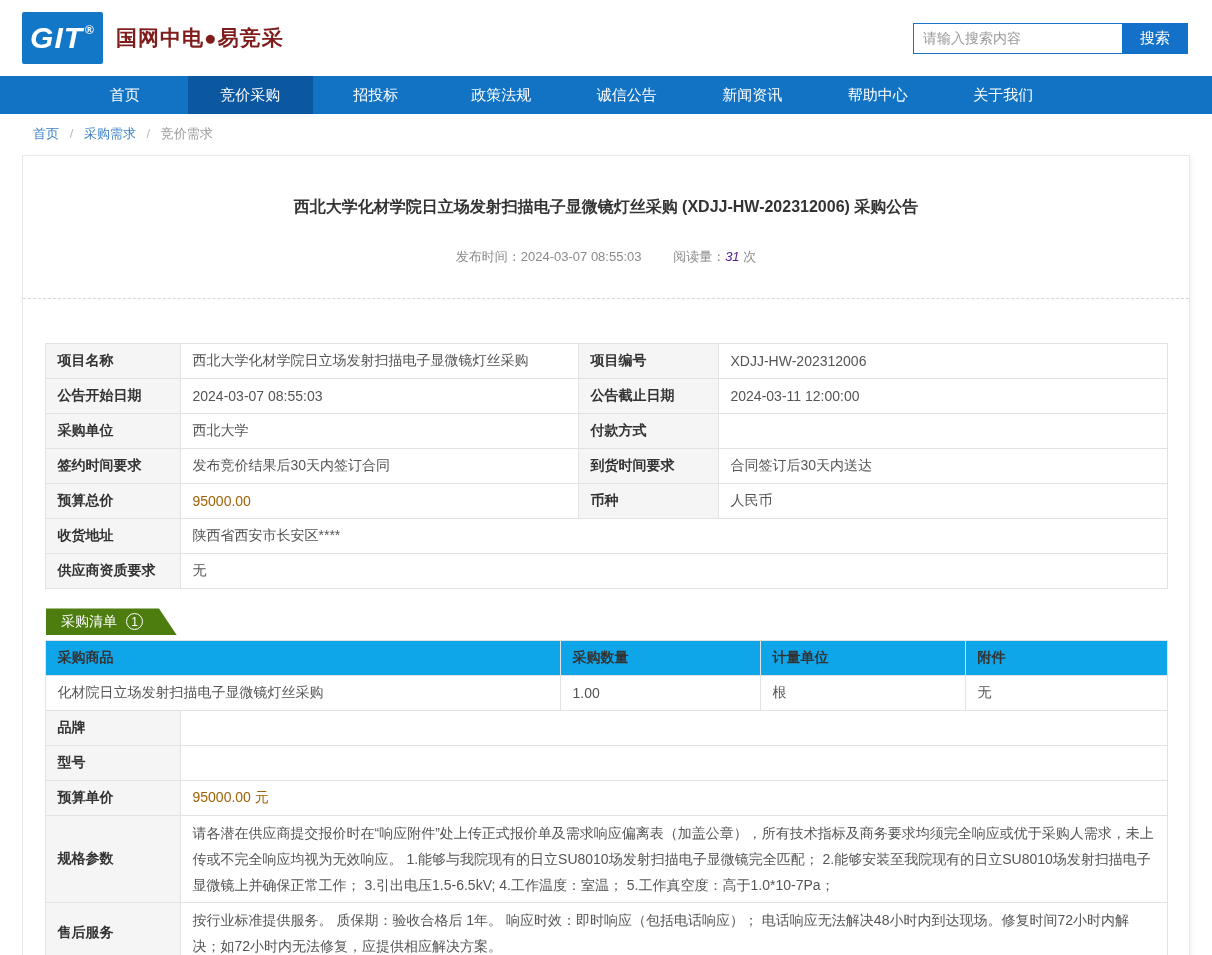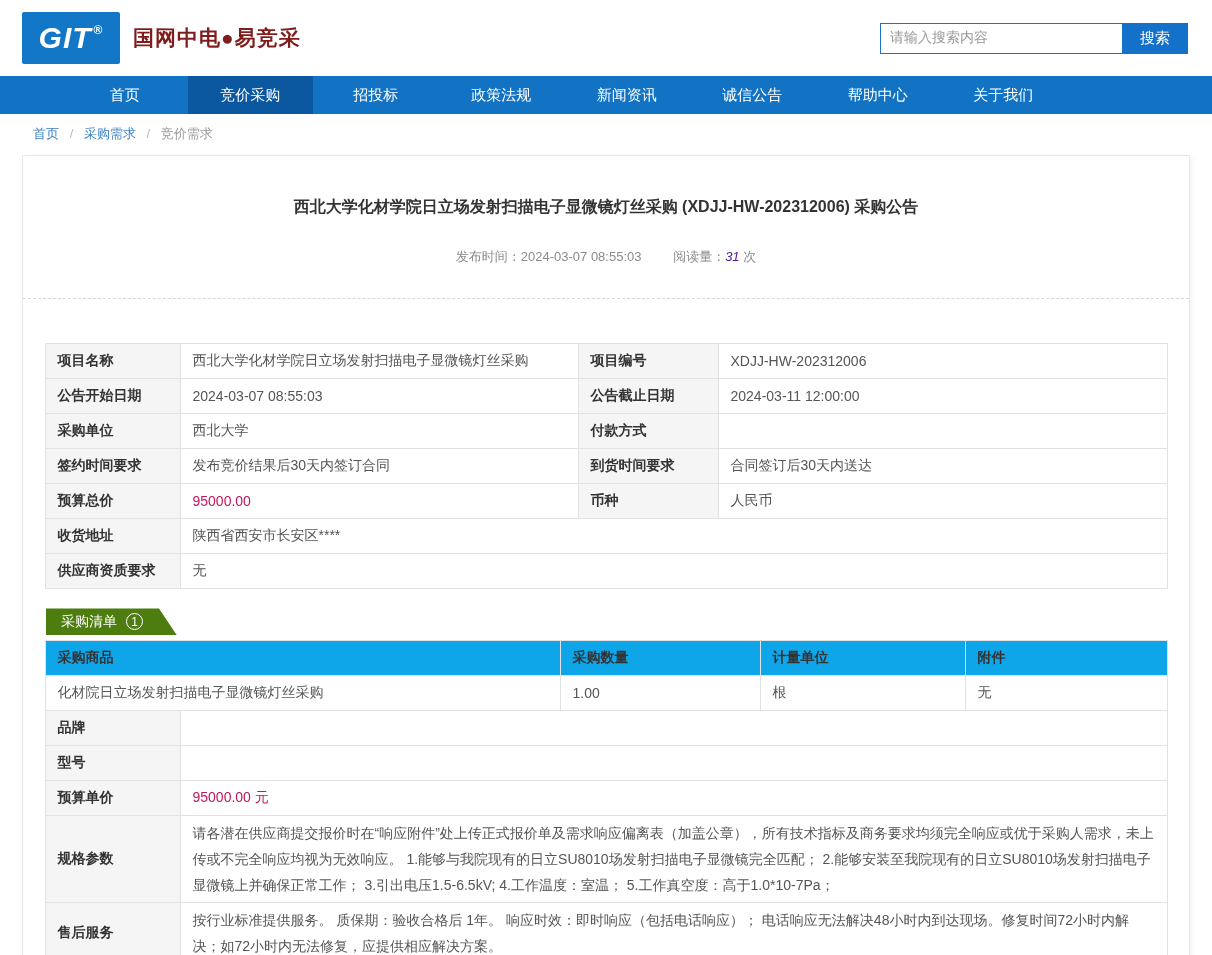--- a/index.html
+++ b/index.html
@@ -3,31 +3,31 @@
 <meta charset="utf-8">
 <style>
   * { box-sizing: border-box; margin: 0; padding: 0; }
   html, body { width: 1212px; height: 955px; overflow: hidden; background: #fff;
     font-family: "Liberation Sans", "DejaVu Sans", sans-serif; color: #333; }
 
   
   .header { height: 76px; display: flex; align-items: center;
     justify-content: space-between; padding: 0 24px 0 22px; background: #fff; }
   .logo-area { display: flex; align-items: center; }
-  .logo-box { width: 98px; height: 52px; background: #1377c8; color: #fff;
+  .logo-box { width: 81px; height: 52px; background: #1377c8; color: #fff;
     display: flex; align-items: center; justify-content: center;
     font-weight: bold; font-style: italic; font-size: 30px; border-radius: 2px;
     cursor: pointer; letter-spacing: 1px; }
   .logo-box sup { font-size: 12px; font-style: normal; margin: -16px 0 0 2px; }
   .site-name { font-size: 21px; font-weight: bold; color: #7f1d1d;
     margin-left: 13px; letter-spacing: 1px; }
   .search-area { display: flex; align-items: center; }
-  .search-input { width: 242px; height: 31px; border: 1px solid #1a73c8;
+  .search-input { width: 209px; height: 31px; border: 1px solid #1a73c8;
     border-right: none; padding: 0 9px; font-size: 14px; color: #333; outline: none;
-    font-family: Liberation Serif, serif; }
+    font-family: Liberation Sans, sans-serif; }
   .search-input::placeholder { color: #999; }
   .search-btn { width: 66px; height: 31px; background: #1371c9; color: #fff;
     border: none; font-size: 15px; cursor: pointer;
     font-family: "Liberation Sans", "DejaVu Sans", sans-serif; }
 
   
   .nav { height: 38px; background: #1273c4; display: flex; padding-left: 62px; }
   .nav-item { width: 125.5px; text-align: center; line-height: 38px;
     color: #fff; font-size: 15px; cursor: pointer; }
   .nav-item.active { background: #0b58a1; }
@@ -48,21 +48,21 @@
   .meta .read-count { color: #4c1d95; font-style: italic; margin: 0 0; }
   .dashed-divider { border-top: 1px dashed #d8d8d8; }
 
   
   table { border-collapse: collapse; table-layout: fixed;
     width: 1122px; margin: 0 auto; font-size: 14px; }
   td, th { border: 1px solid #e2e2e2; height: 35px; padding: 2px 12px;
     text-align: left; vertical-align: middle; word-break: break-all; }
   .label-cell { background: #f5f5f5; font-weight: bold; color: #333; }
   .value-cell { color: #555; }
-  .red { color: #be185d; }
+  .red { color: #a16207; }
   .info-table { margin-top: 44px; }
   .list-header th { background: #0ea5e9; font-weight: bold; color: #333; }
   .long-text { line-height: 26px; padding: 4px 12px; }
 
   
   .badge-row { margin: 19px 0 5px 23px; }
   .list-badge { display: inline-flex; align-items: center; background: #4d7c0f;
     color: #fff; height: 27px; padding: 0 34px 0 15px; font-size: 14px;
     clip-path: polygon(0 0, calc(100% - 18px) 0, 100% 100%, 0 100%); }
   .badge-count { display: inline-block; width: 17px; height: 17px;
@@ -85,22 +85,22 @@
     <input class="search-input" type="text" placeholder="请输入搜索内容" style="">
     <button class="search-btn">搜索</button>
   </div>
 </div>
 
 <div class="nav">
   <div class="nav-item">首页</div>
   <div class="nav-item active">竞价采购</div>
   <div class="nav-item">招投标</div>
   <div class="nav-item">政策法规</div>
+  <div class="nav-item">诚信公告</div>
   <div class="nav-item">新闻资讯</div>
-  <div class="nav-item">诚信公告</div>
   <div class="nav-item">帮助中心</div>
   <div class="nav-item">关于我们</div>
 </div>
 
 <div class="breadcrumb">
   <span class="crumb-link">首页</span>
   <span class="sep">/</span>
   <span class="crumb-link">采购需求</span>
   <span class="sep">/</span>
   <span class="crumb-current">竞价需求</span>

